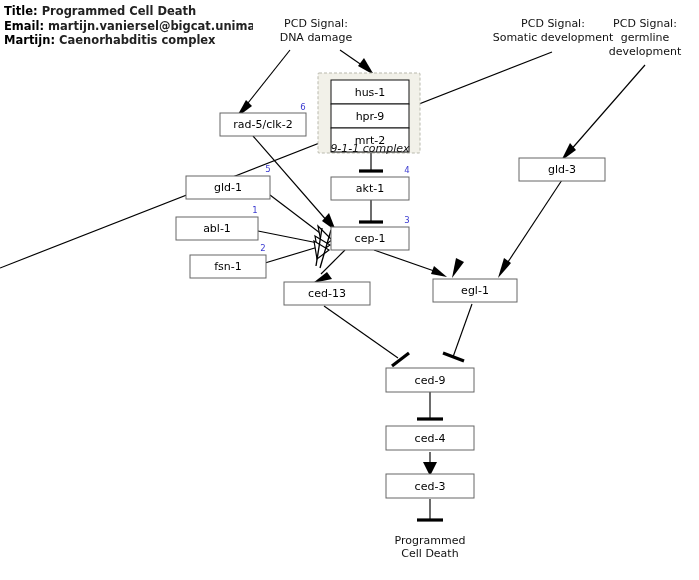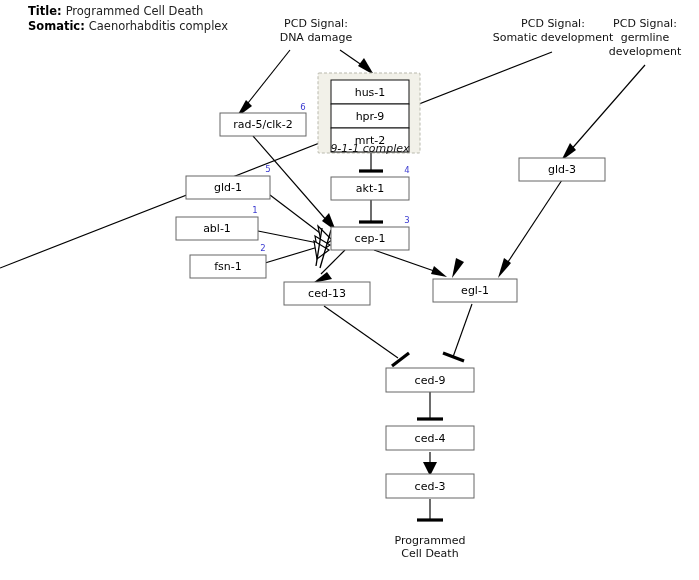--- a/index.html
+++ b/index.html
@@ -33,24 +33,23 @@
   .meta-row {
     font-size: 11.5px;
     line-height: 14.5px;
     color: #000000;
     white-space: nowrap;
     overflow: hidden;
   }
   .meta-key {
     font-weight: bold;
     color: #000000;
-    margin-left: 24px;
   }
   .meta-val {
-    font-weight: normal;
+    font-weight: bold;
     color: #222222;
     padding-left: 4px;
   }
   .meta-clip {
     display: inline-block;
     max-width: 205px;
     overflow: hidden;
     vertical-align: bottom;
     white-space: nowrap;
     text-overflow: clip;
@@ -142,21 +141,24 @@
 </head>
 <body>
 
 <div id="page">
 
   <div class="meta-block">
     <div class="meta-row">
       <span class="meta-key">Title:</span><span class="meta-val">Programmed Cell Death</span>
     </div>
     <div class="meta-row">
-      <span class="meta-key">Somatic:</span><span class="meta-val">Caenorhabditis complex</span>
+      <span class="meta-key">Email:</span><span class="meta-val meta-clip">martijn.vaniersel@bigcat.unima</span>
+    </div>
+    <div class="meta-row">
+      <span class="meta-key">Martijn:</span><span class="meta-val">Caenorhabditis complex</span>
     </div>
   </div>
 
   <svg id="pathway" viewBox="0 0 699 580">
 
     <g>
       <text class="signal-label" x="316" y="27">PCD Signal:</text>
       <text class="signal-label" x="316" y="41">DNA damage</text>
     </g>
 

